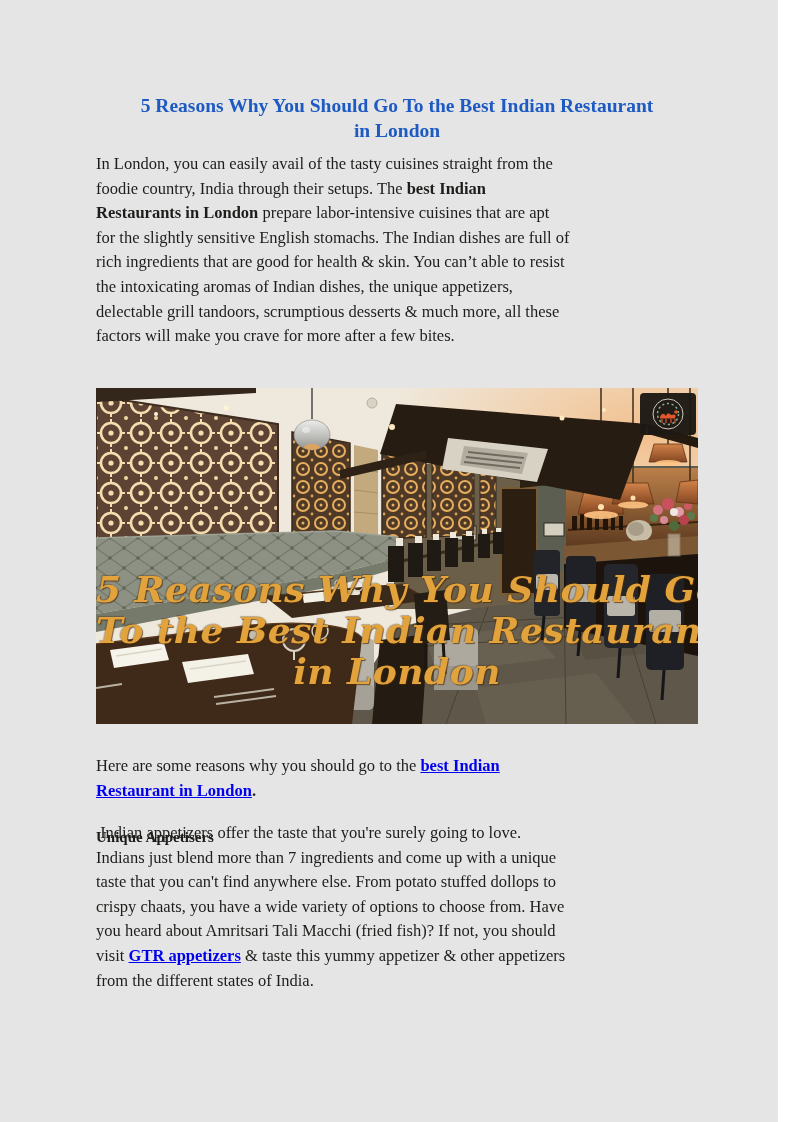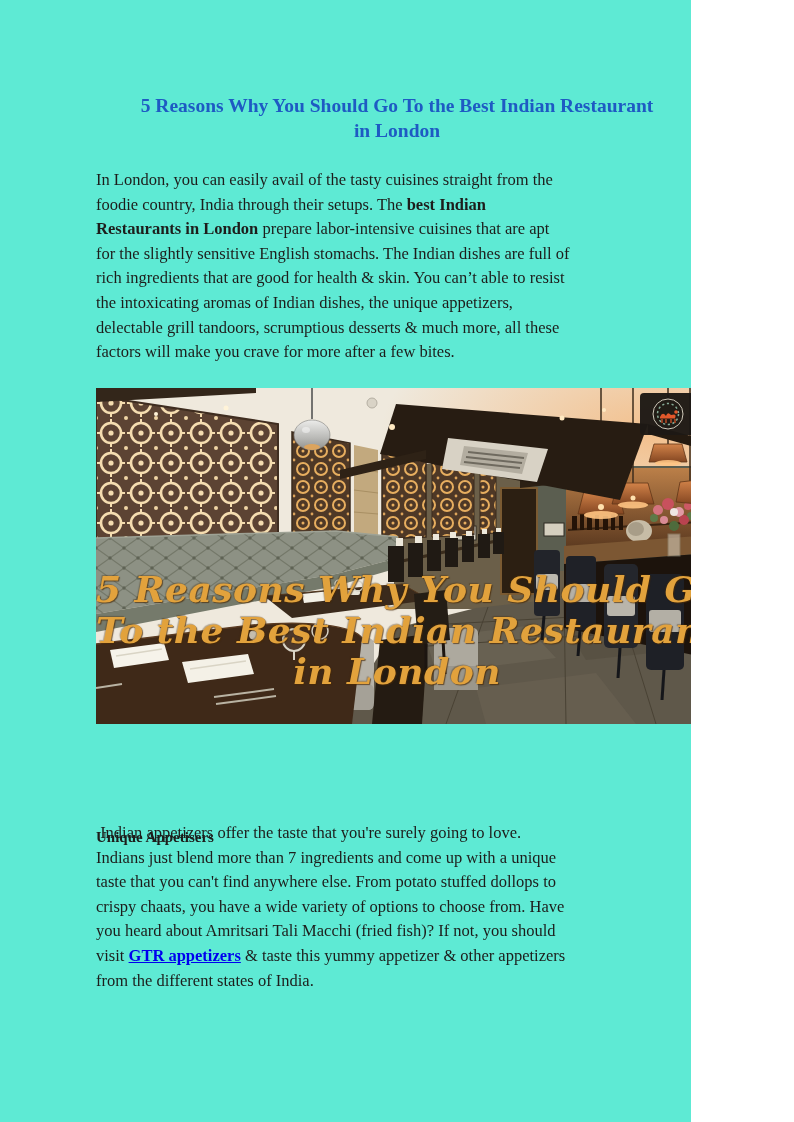--- a/index.html
+++ b/index.html
@@ -1,31 +1,31 @@
 <!DOCTYPE html>
 <html><head>
 <meta charset="utf-8">
 <style>
   html,body{margin:0;padding:0;background:#ffffff;}
   .page{
-    position:relative;width:691px;height:1122px;background:#5eead4;
+    position:relative;width:778px;height:1122px;background:#e5e5e5;
     font-family:"Liberation Serif",serif;color:#1d1d1b;overflow:hidden;
   }
   .doc-title{
     position:absolute;left:96px;top:93px;width:602px;text-align:center;
     font-weight:bold;font-size:19.5px;line-height:25px;color:#1e5ac3;
     white-space:pre-line;
   }
   .para{
     position:absolute;left:96px;width:616px;font-size:16.5px;line-height:24.6px;
     white-space:pre-wrap;color:#1d1d1b;
   }
   .para .b{font-weight:bold;}
   .para .lnk{font-weight:bold;color:#0000EE;text-decoration:underline;cursor:pointer;}
-  #intro{top:168px;}
+  #intro{top:152px;}
   #reasons{top:754px;}
   .h2{position:absolute;left:96px;top:829px;font-size:15px;font-weight:bold;color:#1d1d1b;}
   #section-body{top:821px;}
   .hero{position:absolute;left:96px;top:388px;width:602px;height:336px;overflow:hidden;background:#efe9dd;}
   .hero svg{display:block;}
   .overlay{
     position:absolute;left:0;right:0;top:181px;text-align:center;
     font-family:"DejaVu Serif",serif;font-style:italic;font-weight:bold;
     font-size:36px;line-height:41px;color:#e2a23c;letter-spacing:.5px;
     text-shadow:1px 1px 1px rgba(72,42,6,.7), -1px -1px 1px rgba(72,42,6,.35);
@@ -302,20 +302,22 @@
       </g>
     </svg>
 
     <div class="overlay">
       <div>5 Reasons Why You Should Go</div>
       <div>To the Best Indian Restaurant</div>
       <div>in London</div>
     </div>
   </div>
 
+  <div class="para" id="reasons"><span>Here are some reasons why you should go to the </span><span class="lnk">best Indian
+Restaurant in London</span><span class="b">.</span></div>
 
   <div class="h2">Unique Appetisers</div>
 
   <div class="para" id="section-body"><span> Indian appetizers offer the taste that you're surely going to love.
 Indians just blend more than 7 ingredients and come up with a unique
 taste that you can't find anywhere else. From potato stuffed dollops to
 crispy chaats, you have a wide variety of options to choose from. Have
 you heard about Amritsari Tali Macchi (fried fish)? If not, you should
 visit </span><span class="lnk">GTR appetizers</span><span> &amp; taste this yummy appetizer &amp; other appetizers
 from the different states of India.</span></div>

